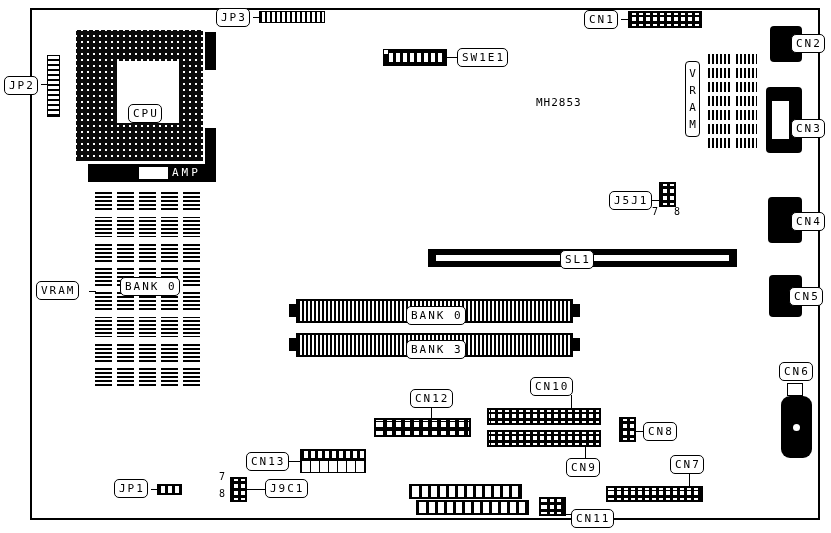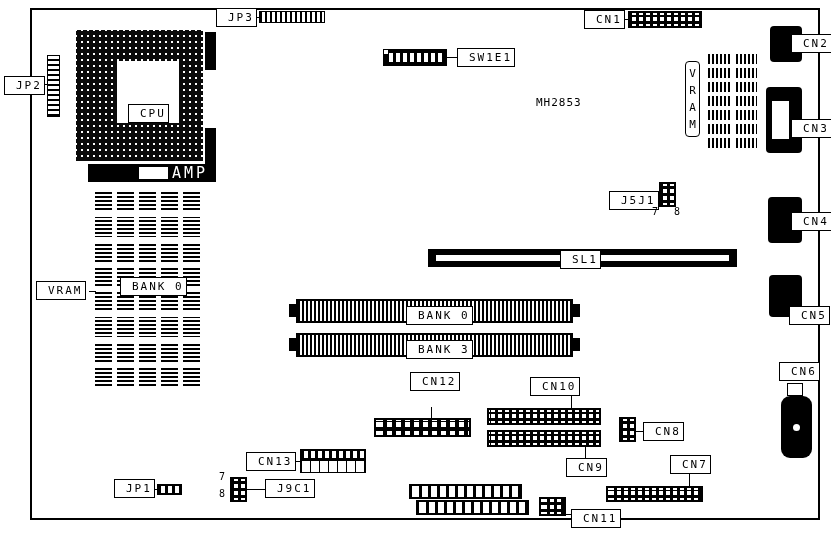--- a/index.html
+++ b/index.html
@@ -1,20 +1,20 @@
 <!DOCTYPE html>
 <html><head>
 <meta charset="utf-8">
 <style>
 *{box-sizing:border-box;margin:0;padding:0}
 html,body{width:831px;height:533px;background:#fff}
 body{font-family:"DejaVu Sans Mono","Liberation Mono",monospace;color:#000}
 #stage{position:relative;width:831px;height:533px;background:#fff;overflow:hidden}
 .board{position:absolute;left:30px;top:8px;width:790px;height:512px;border:2px solid #000}
-.callout{position:absolute;z-index:6;background:#fff;border:1px solid #000;border-radius:0;font-size:11px;line-height:13px;letter-spacing:2px;padding:2px 2px 2px 11px;white-space:nowrap}
+.callout{position:absolute;z-index:6;background:#fff;border:1px solid #000;border-radius:5px;font-size:11px;line-height:13px;letter-spacing:2px;padding:2px 2px 2px 4px;white-space:nowrap}
 .vlabel{width:15px;letter-spacing:0;word-break:break-all;white-space:normal;text-align:center;line-height:17px;padding:3px 0;border-radius:4px}
 .leader{position:absolute;z-index:5;background:#000}
 .num{position:absolute;z-index:6;font-size:10px;line-height:12px}
 .bar{position:absolute;background:#000}
 .pga{position:absolute;background-color:#0a0a0a;background-image:radial-gradient(circle,#fff 1.1px,transparent 1.5px);background-size:6px 6px;background-position:3px 3px}
 .pga-center{position:absolute;background:#fff}
 .hstripe{position:absolute;background-color:#fff;border:1px solid #000;background-image:repeating-linear-gradient(0deg,#000 0 2px,transparent 2px 5px)}
 .vstripe{position:absolute;background-color:#fff;border:1px solid #000;background-image:repeating-linear-gradient(90deg,#000 0 2px,transparent 2px 5px)}
 .simm{position:absolute;background-color:#fff;border:2px solid #000;background-image:repeating-linear-gradient(90deg,#000 0 2px,transparent 2px 4px)}
 .pg{position:absolute;background-color:#fff;border:2px solid #000;background-image:repeating-linear-gradient(90deg,transparent 0 4px,#000 4px 7px),repeating-linear-gradient(0deg,transparent 0 4px,#000 4px 7px);background-position:2px 2px}
@@ -27,21 +27,21 @@
 .dip-ticks{position:absolute;left:6px;right:4px;top:4px;bottom:4px;background:repeating-linear-gradient(90deg,#fff 0 4px,transparent 4px 7px)}
 .dip-mark{position:absolute;background:#fff}
 .port{position:absolute;background:#000;border-radius:4px}
 .port-inner{position:absolute;background:#fff}
 .din{position:absolute;background:#000;border-radius:9px}
 .dot{position:absolute;background:#fff;border-radius:50%}
 .slot-bar{position:absolute;background:#000}
 .slot-inner{position:absolute;background:#fff}
 .whitebox{position:absolute;background:#fff;border:1px solid #000}
 .cn13-body{position:absolute;background-color:#fff;border:1px solid #000;background-image:repeating-linear-gradient(90deg,#000 0 1px,transparent 1px 9px)}
-.amp-text{position:absolute;color:#fff;font-size:15px;letter-spacing:3px;line-height:14px;z-index:3}
+.amp-text{position:absolute;color:#fff;font-size:11px;letter-spacing:3px;line-height:14px;z-index:3}
 .chip-text{position:absolute;font-size:11px;letter-spacing:1px}
 </style>
 </head>
 <body>
 
 <div id="stage">
 
   <div class="board"></div>
 
   <div class="hstripe" style="left:47px;top:55px;width:13px;height:62px"></div>
@@ -126,27 +126,27 @@
   <div class="callout" style="left:128px;top:104px">CPU</div>
   <div class="callout" style="left:216px;top:8px">JP3</div>
   <div class="callout" style="left:457px;top:48px">SW1E1</div>
   <div class="callout" style="left:584px;top:10px">CN1</div>
   <div class="callout" style="left:791px;top:34px">CN2</div>
   <div class="callout vlabel" style="left:685px;top:61px">VRAM</div>
   <div class="callout" style="left:791px;top:119px">CN3</div>
   <div class="callout" style="left:609px;top:191px">J5J1</div>
   <div class="callout" style="left:791px;top:212px">CN4</div>
   <div class="callout" style="left:560px;top:250px">SL1</div>
-  <div class="callout" style="left:789px;top:306px">CN5</div>
+  <div class="callout" style="left:789px;top:287px">CN5</div>
   <div class="callout" style="left:36px;top:281px">VRAM</div>
   <div class="callout" style="left:120px;top:277px">BANK 0</div>
   <div class="callout" style="left:406px;top:306px">BANK 0</div>
   <div class="callout" style="left:406px;top:340px">BANK 3</div>
   <div class="callout" style="left:779px;top:362px">CN6</div>
-  <div class="callout" style="left:410px;top:372px">CN12</div>
+  <div class="callout" style="left:410px;top:389px">CN12</div>
   <div class="callout" style="left:530px;top:377px">CN10</div>
   <div class="callout" style="left:643px;top:422px">CN8</div>
   <div class="callout" style="left:246px;top:452px">CN13</div>
   <div class="callout" style="left:566px;top:458px">CN9</div>
   <div class="callout" style="left:670px;top:455px">CN7</div>
   <div class="callout" style="left:114px;top:479px">JP1</div>
   <div class="callout" style="left:265px;top:479px">J9C1</div>
   <div class="callout" style="left:571px;top:509px">CN11</div>
 
   <div class="num" style="left:652px;top:206px">7</div>

